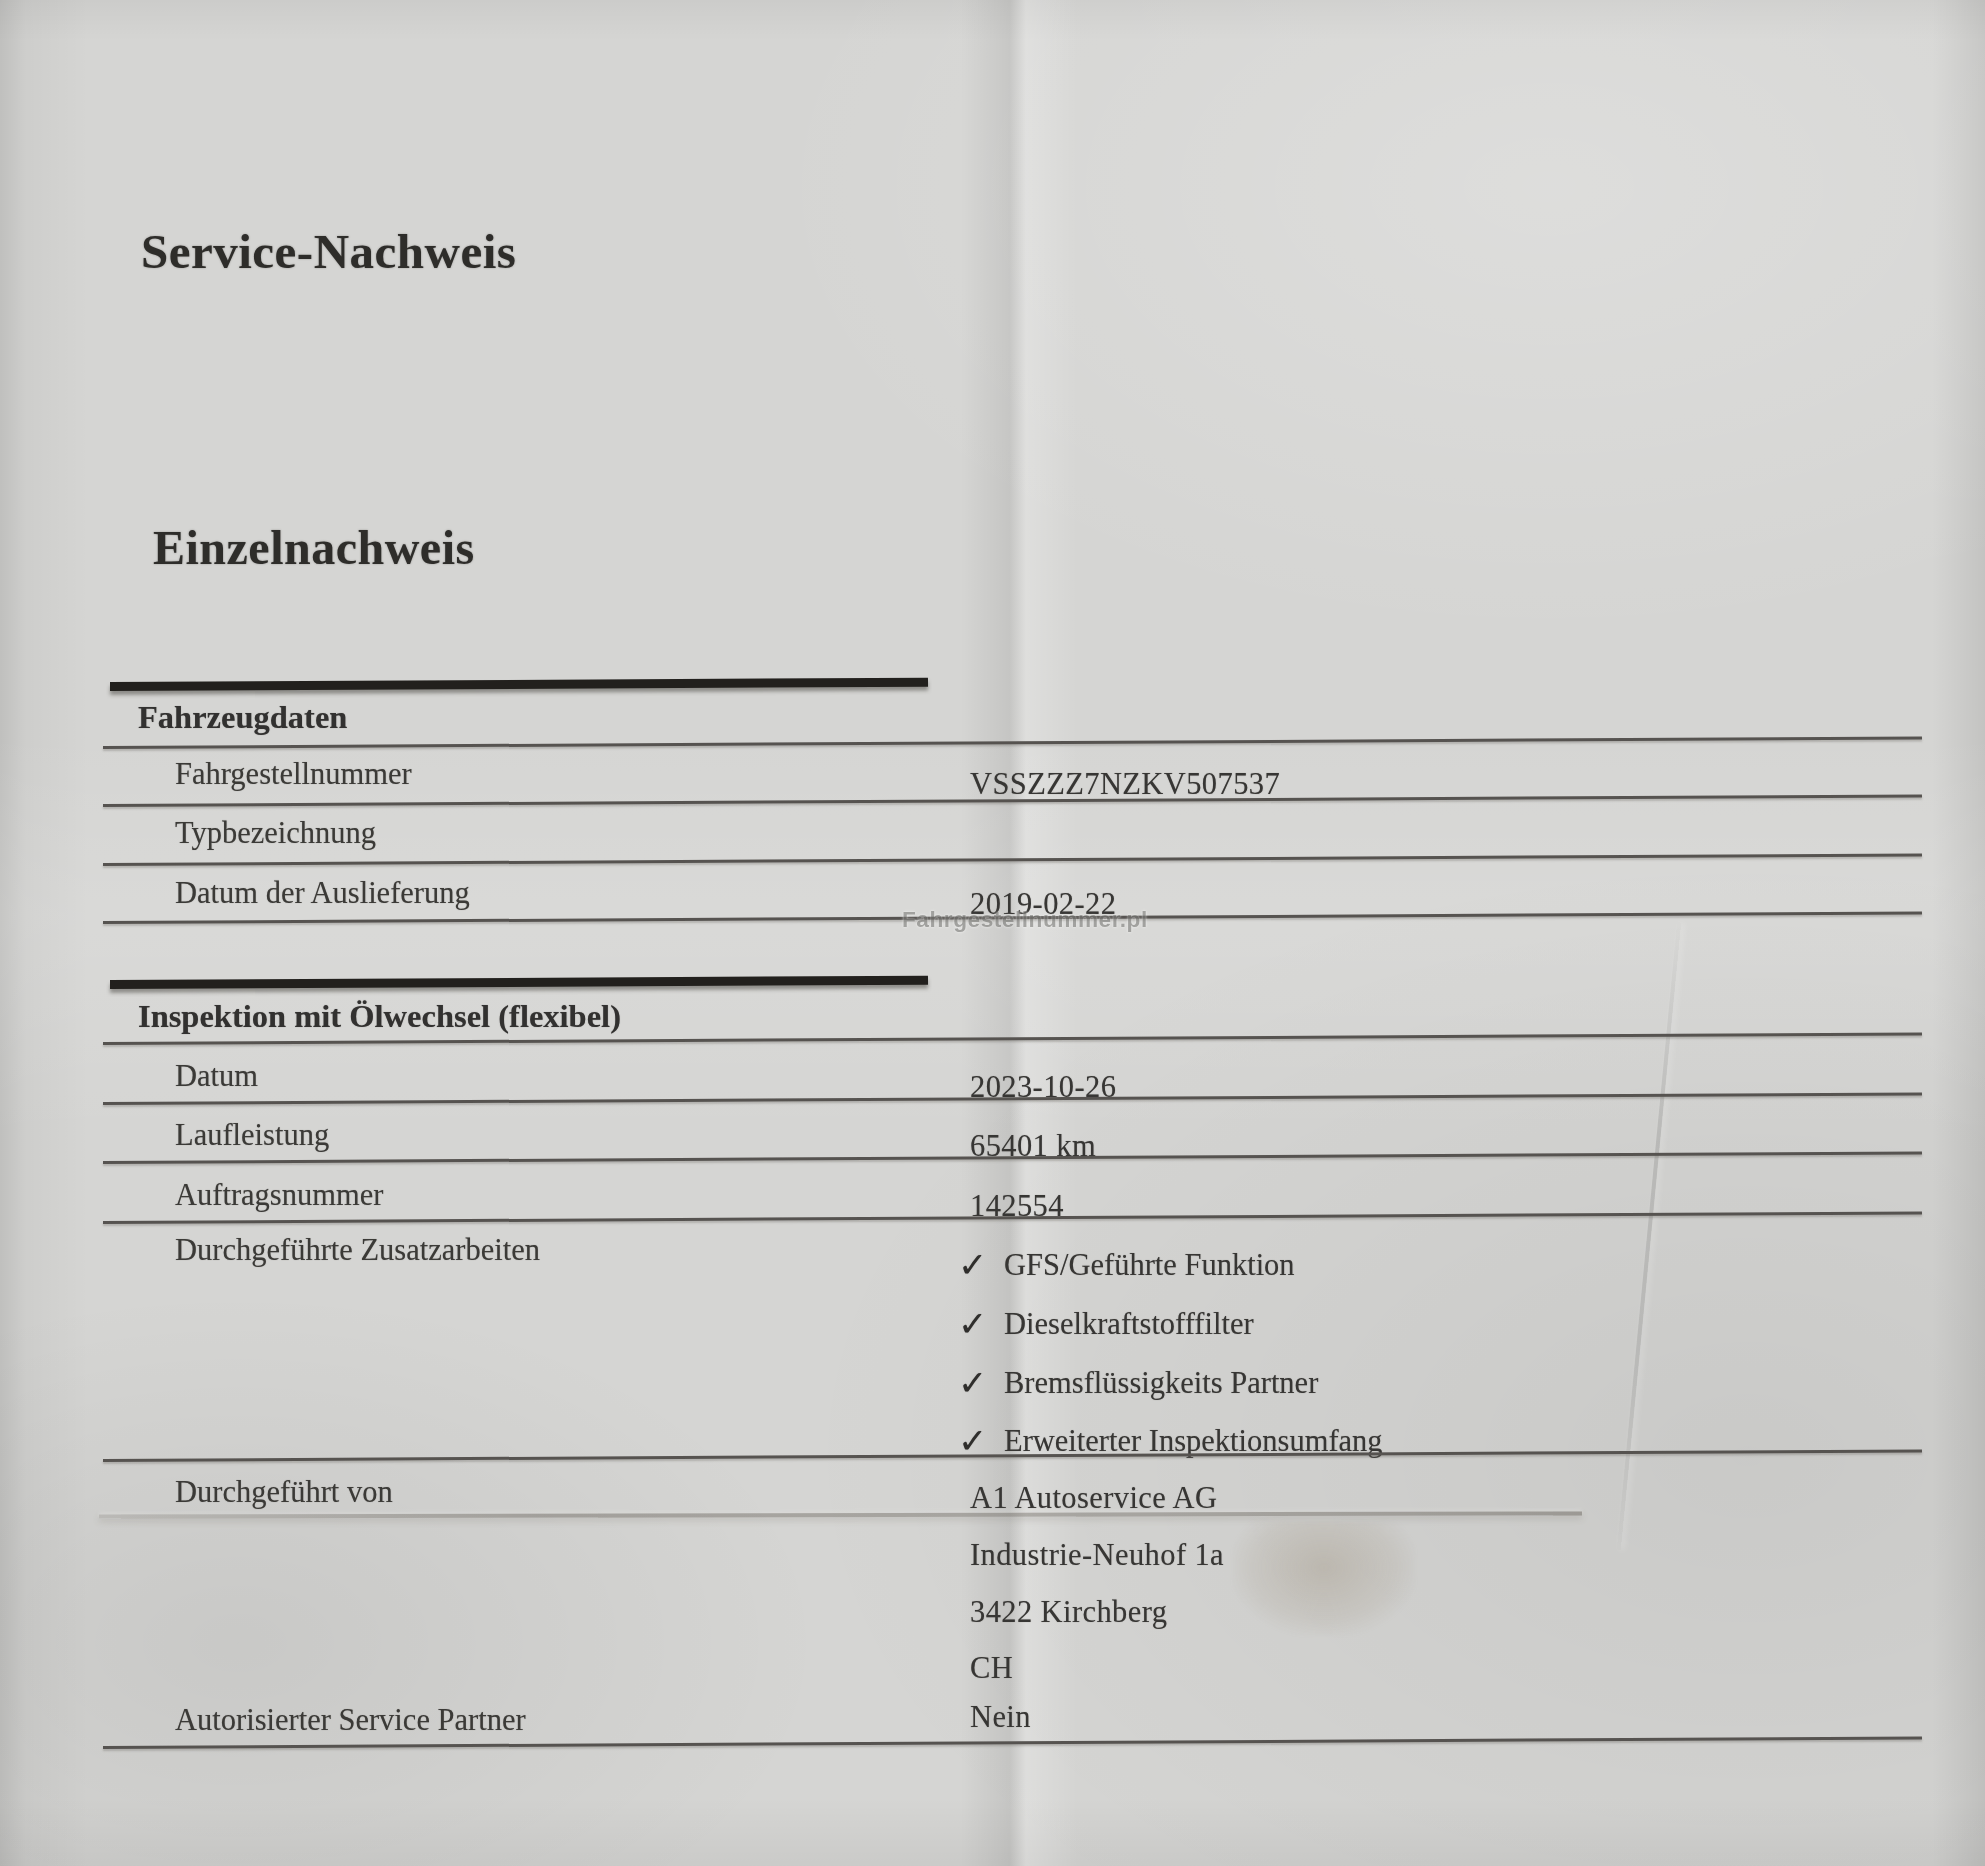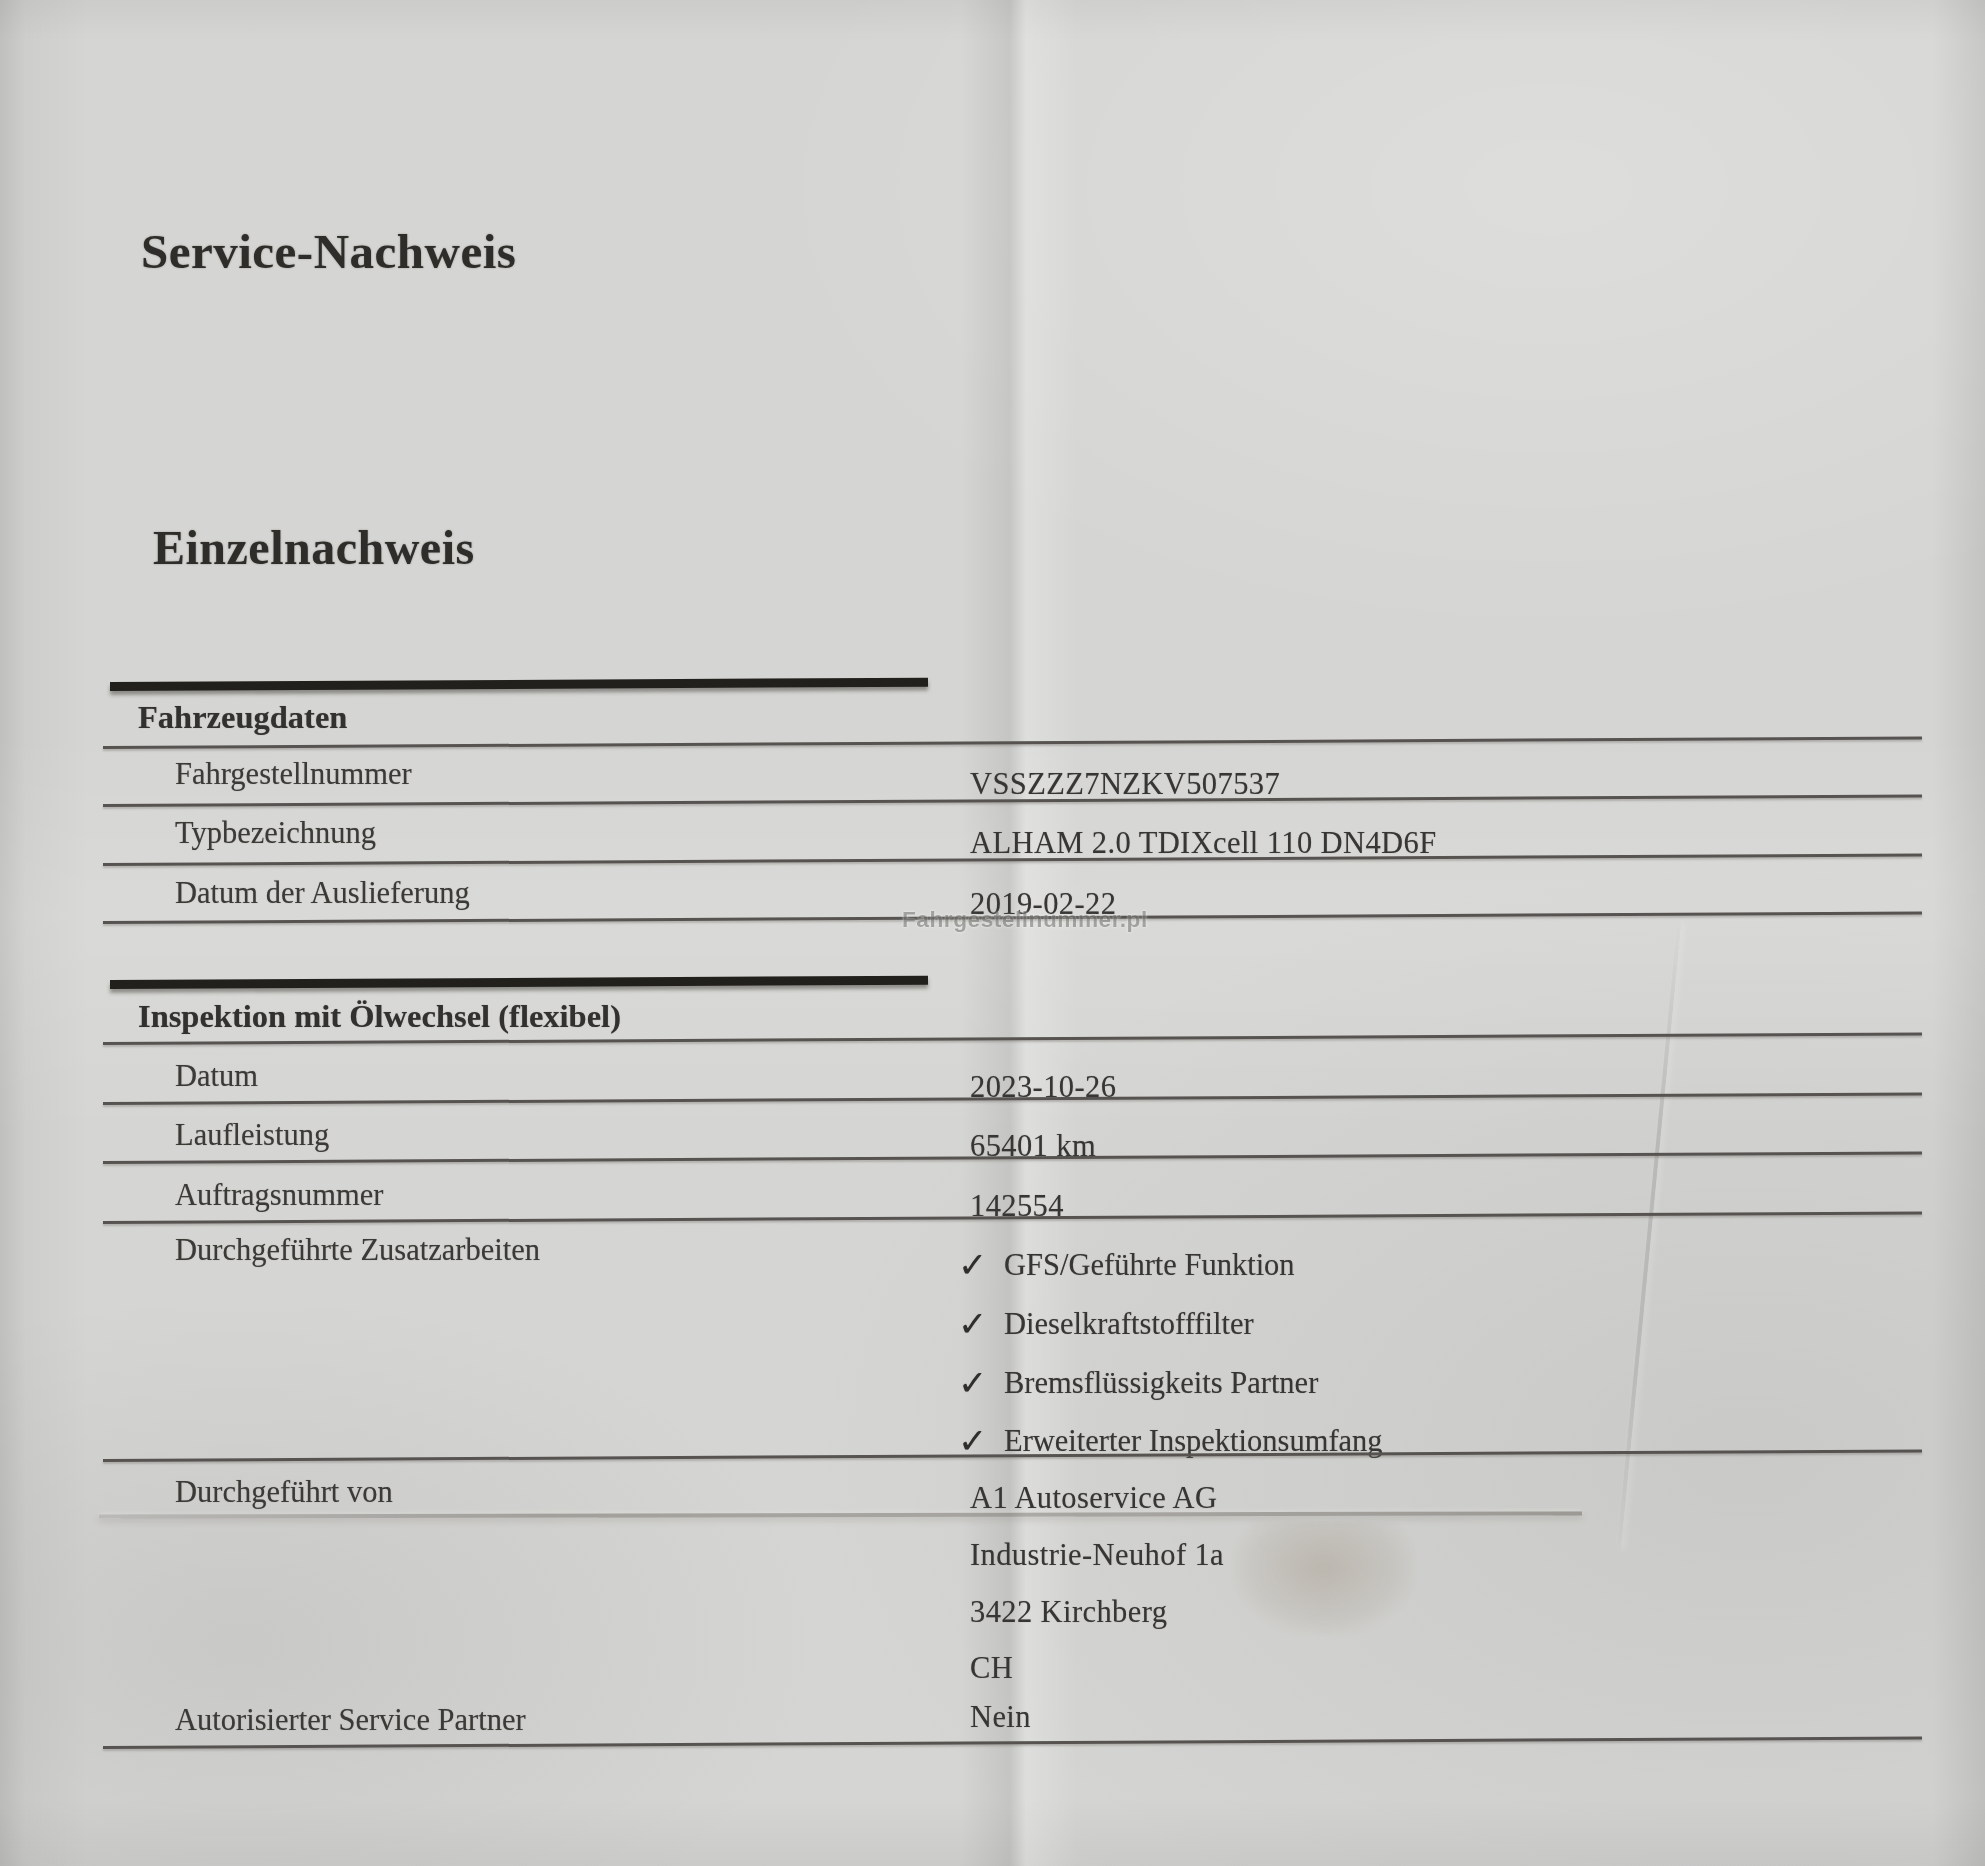--- a/index.html
+++ b/index.html
@@ -123,21 +123,20 @@
 
   <div class="rule thick" style="top:682px"></div>
   <div class="sec-heading" style="top:699px">Fahrzeugdaten</div>
   <div class="rule" style="top:746px"></div>
 
   <div class="row-label" style="top:757px">Fahrgestellnummer</div>
   <div class="row-value" style="top:767px">VSSZZZ7NZKV507537</div>
   <div class="rule" style="top:804px"></div>
 
   <div class="row-label" style="top:816px">Typbezeichnung</div>
-  <div class="row-value" style="top:826px">ALHAM 2.0 TDIXcell 110 DN4D6F</div>
   <div class="rule" style="top:863px"></div>
 
   <div class="row-label" style="top:876px">Datum der Auslieferung</div>
   <div class="row-value" style="top:887px">2019-02-22</div>
   <div class="rule" style="top:921px"></div>
 
   <div class="watermark">Fahrgestellnummer.pl</div>
 
   <div class="rule thick" style="top:980px"></div>
   <div class="sec-heading" style="top:998px">Inspektion mit Ölwechsel (flexibel)</div>

